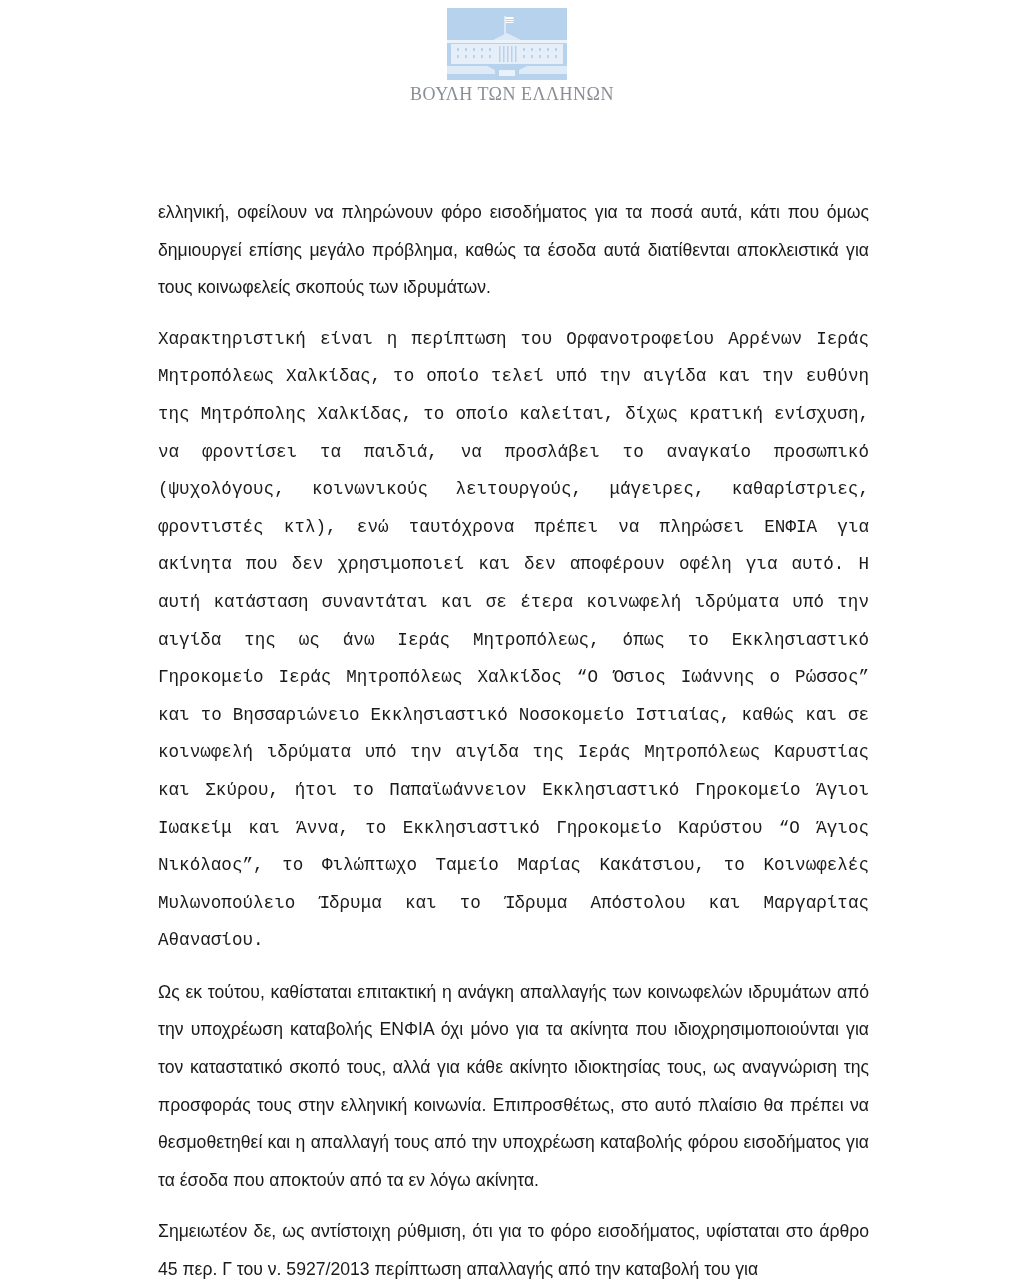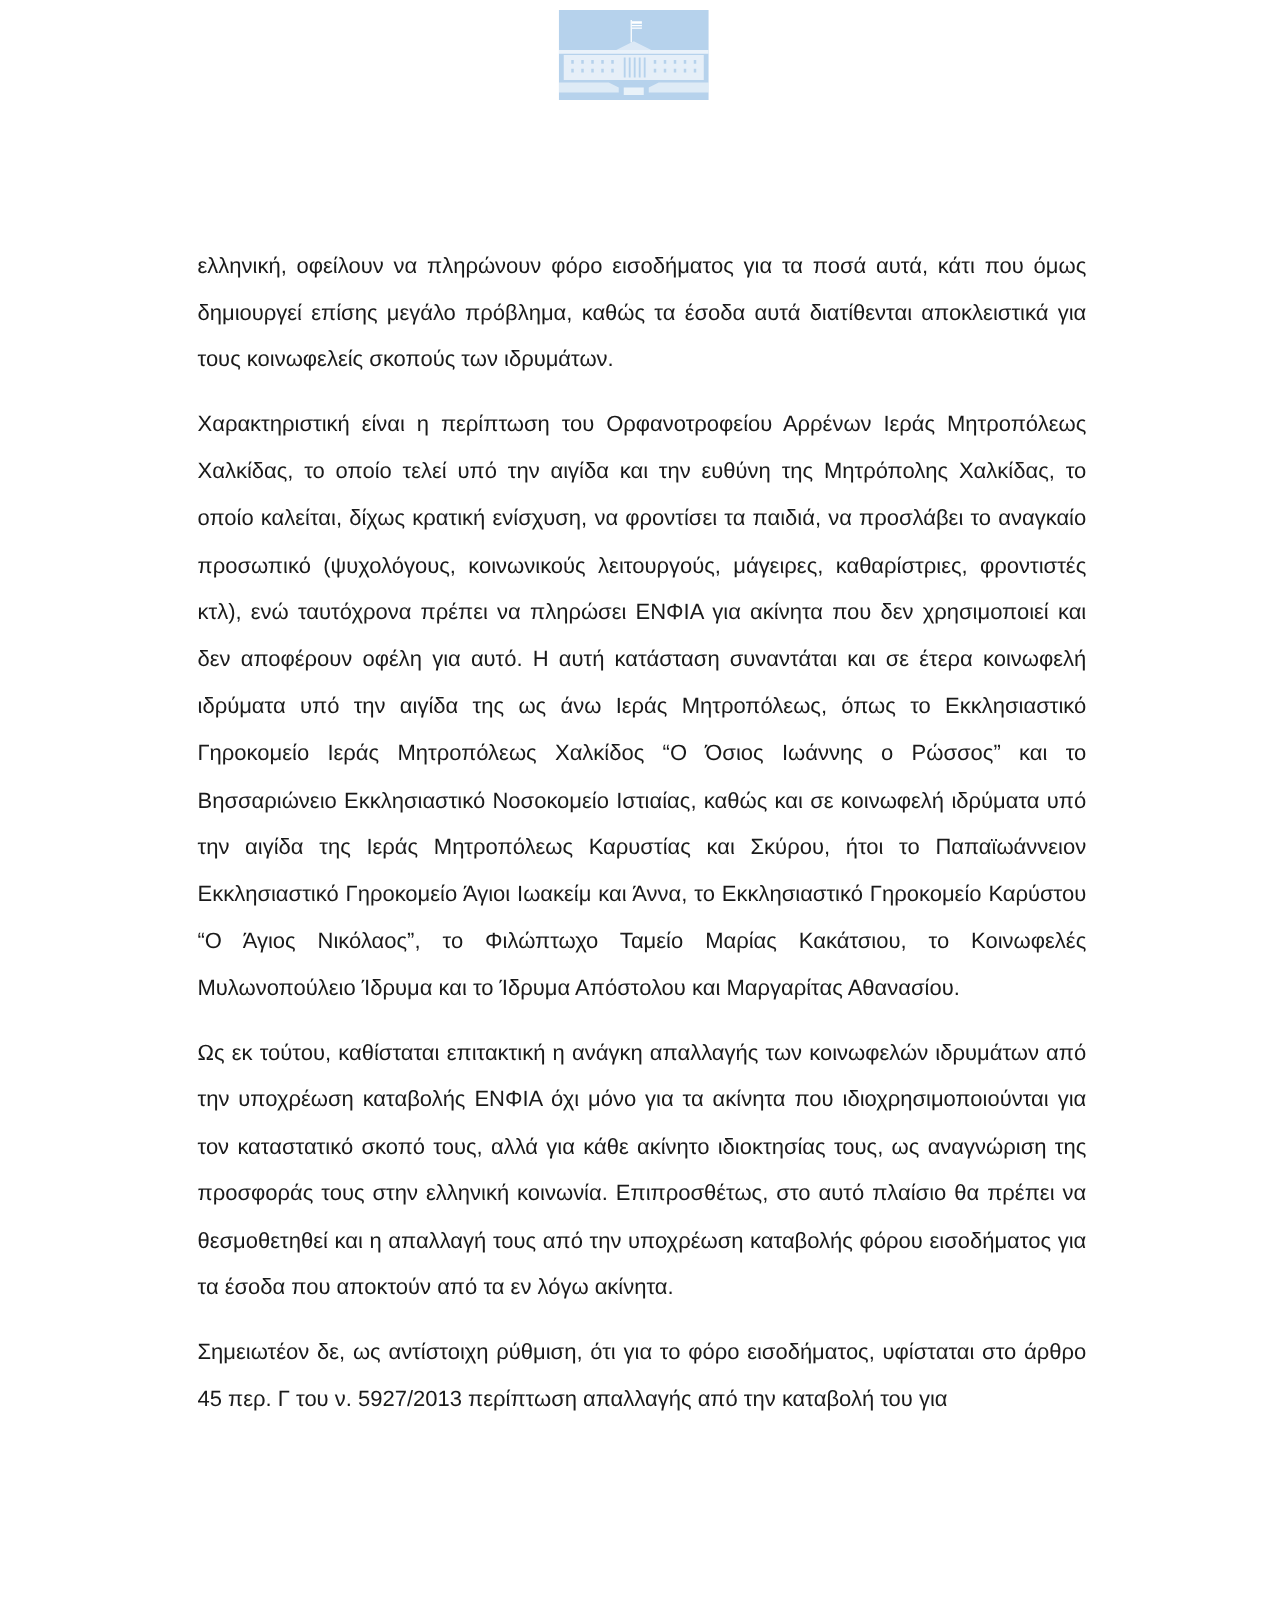--- a/index.html
+++ b/index.html
@@ -47,21 +47,21 @@
       width: 711px;
     }
     .para {
       margin: 0 0 14px 0;
       font-size: 17.6px;
       line-height: 37.6px;
       text-align: justify;
       text-align-last: left;
       word-spacing: 0px;
     }
-    .para.p2 { margin-top: 0; }
+    .para.p2 { margin-top: 0; font-family: Liberation Mono, monospace; }
   </style>
 </head>
 <body>
 
 <div class="header">
   <svg class="logo" viewBox="0 0 120 72" xmlns="http://www.w3.org/2000/svg">
     <rect x="0" y="0" width="120" height="72" fill="#b6d2ec"></rect>
 
     <line x1="58" y1="8" x2="58" y2="26" stroke="#ffffff" stroke-width="1"></line>
     <rect x="58.5" y="9" width="8" height="6" fill="#ffffff"></rect>
@@ -97,20 +97,21 @@
         <rect x="56" y="38" width="1.5" height="16"></rect>
         <rect x="60" y="38" width="1.5" height="16"></rect>
         <rect x="64" y="38" width="1.5" height="16"></rect>
         <rect x="68" y="38" width="1.5" height="16"></rect>
     </g>
 
     <polygon points="0,58 40,58 48,62 48,66 0,66" fill="#ffffff" opacity="0.55"></polygon>
     <polygon points="120,58 80,58 72,62 72,66 120,66" fill="#ffffff" opacity="0.55"></polygon>
     <rect x="52" y="62" width="16" height="6" fill="#ffffff" opacity="0.7"></rect>
   </svg>
+  <div class="logo-text">ΒΟΥΛΗ ΤΩΝ ΕΛΛΗΝΩΝ</div>
 </div>
 
 <div class="body-text">
   <p class="para p1">ελληνική, οφείλουν να πληρώνουν φόρο εισοδήματος για τα ποσά αυτά, κάτι που όμως δημιουργεί επίσης μεγάλο πρόβλημα, καθώς τα έσοδα αυτά διατίθενται αποκλειστικά για τους κοινωφελείς σκοπούς των ιδρυμάτων.</p>
   <p class="para p2">Χαρακτηριστική είναι η περίπτωση του Ορφανοτροφείου Αρρένων Ιεράς Μητροπόλεως Χαλκίδας, το οποίο τελεί υπό την αιγίδα και την ευθύνη της Μητρόπολης Χαλκίδας, το οποίο καλείται, δίχως κρατική ενίσχυση, να φροντίσει τα παιδιά, να προσλάβει το αναγκαίο προσωπικό (ψυχολόγους, κοινωνικούς λειτουργούς, μάγειρες, καθαρίστριες, φροντιστές κτλ), ενώ ταυτόχρονα πρέπει να πληρώσει ΕΝΦΙΑ για ακίνητα που δεν χρησιμοποιεί και δεν αποφέρουν οφέλη για αυτό. Η αυτή κατάσταση συναντάται και σε έτερα κοινωφελή ιδρύματα υπό την αιγίδα της ως άνω Ιεράς Μητροπόλεως, όπως το Εκκλησιαστικό Γηροκομείο Ιεράς Μητροπόλεως Χαλκίδος “Ο Όσιος Ιωάννης ο Ρώσσος” και το Βησσαριώνειο Εκκλησιαστικό Νοσοκομείο Ιστιαίας, καθώς και σε κοινωφελή ιδρύματα υπό την αιγίδα της Ιεράς Μητροπόλεως Καρυστίας και Σκύρου, ήτοι το Παπαϊωάννειον Εκκλησιαστικό Γηροκομείο Άγιοι Ιωακείμ και Άννα,  το Εκκλησιαστικό Γηροκομείο Καρύστου “Ο Άγιος Νικόλαος”, το Φιλώπτωχο Ταμείο Μαρίας Κακάτσιου, το Κοινωφελές Μυλωνοπούλειο Ίδρυμα και το Ίδρυμα Απόστολου και Μαργαρίτας Αθανασίου.</p>
   <p class="para p3">Ως εκ τούτου, καθίσταται επιτακτική η ανάγκη απαλλαγής των κοινωφελών ιδρυμάτων από την υποχρέωση καταβολής ΕΝΦΙΑ όχι μόνο για τα ακίνητα που ιδιοχρησιμοποιούνται για τον καταστατικό σκοπό τους, αλλά για κάθε ακίνητο ιδιοκτησίας τους, ως αναγνώριση της προσφοράς τους στην ελληνική κοινωνία. Επιπροσθέτως, στο αυτό πλαίσιο θα πρέπει να θεσμοθετηθεί και η απαλλαγή τους από την υποχρέωση καταβολής φόρου εισοδήματος για τα έσοδα που αποκτούν από τα εν λόγω ακίνητα.</p>
   <p class="para p4">Σημειωτέον δε, ως αντίστοιχη ρύθμιση, ότι για το φόρο εισοδήματος, υφίσταται στο άρθρο 45 περ. Γ του ν. 5927/2013 περίπτωση απαλλαγής από την καταβολή του για</p>
 </div>
 
 </body></html>

